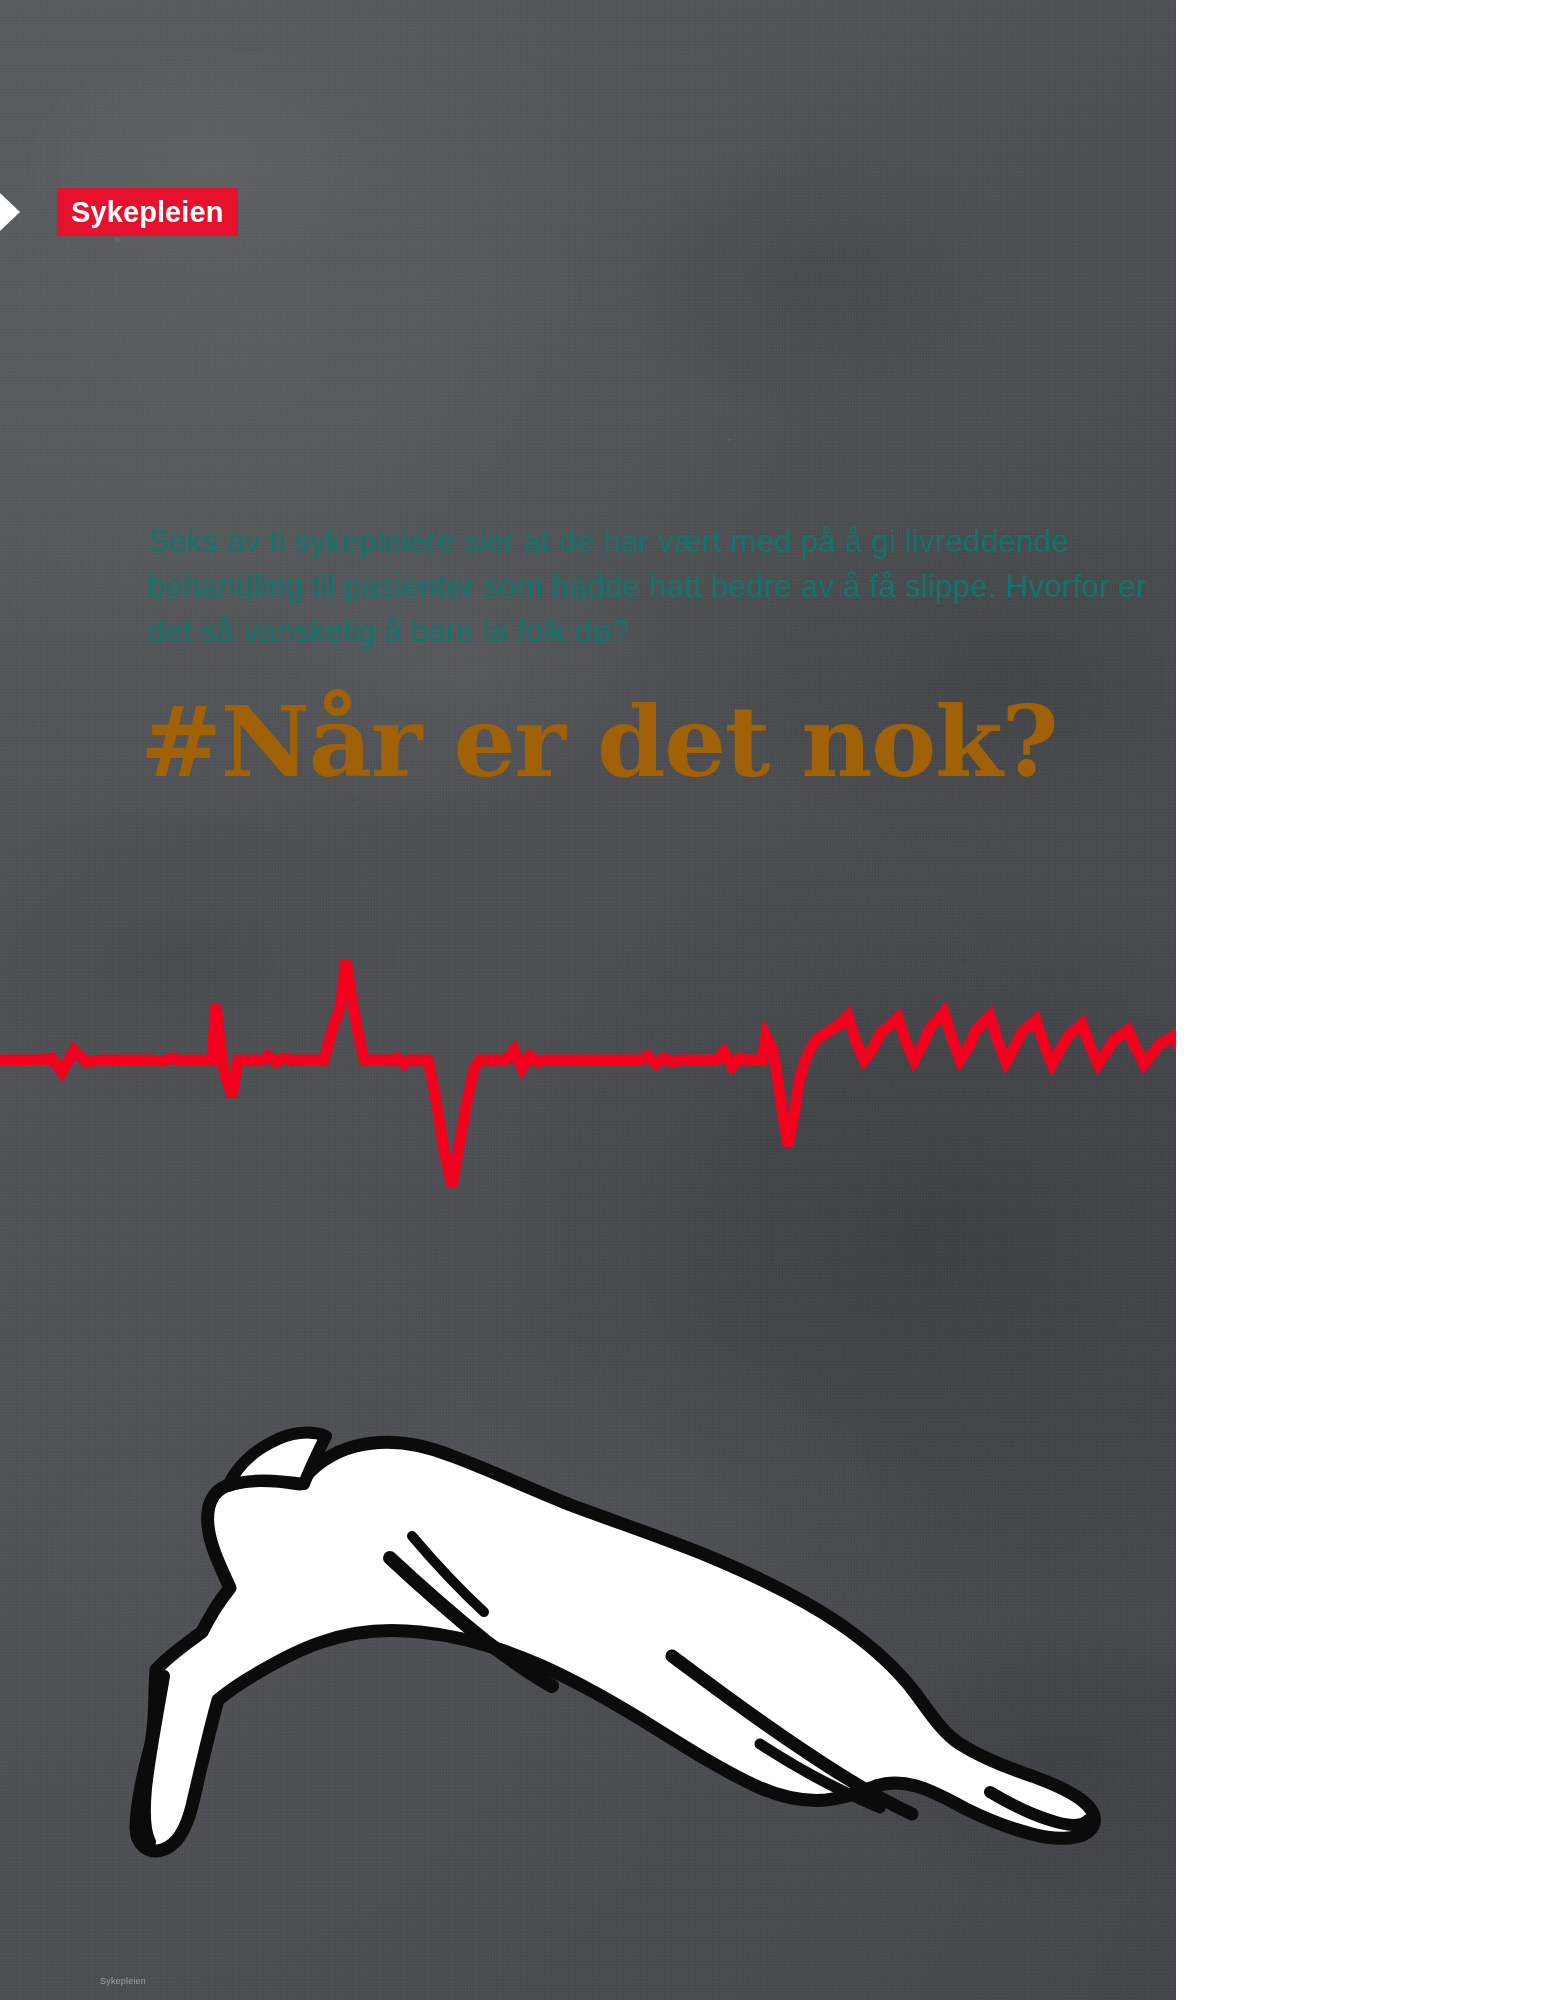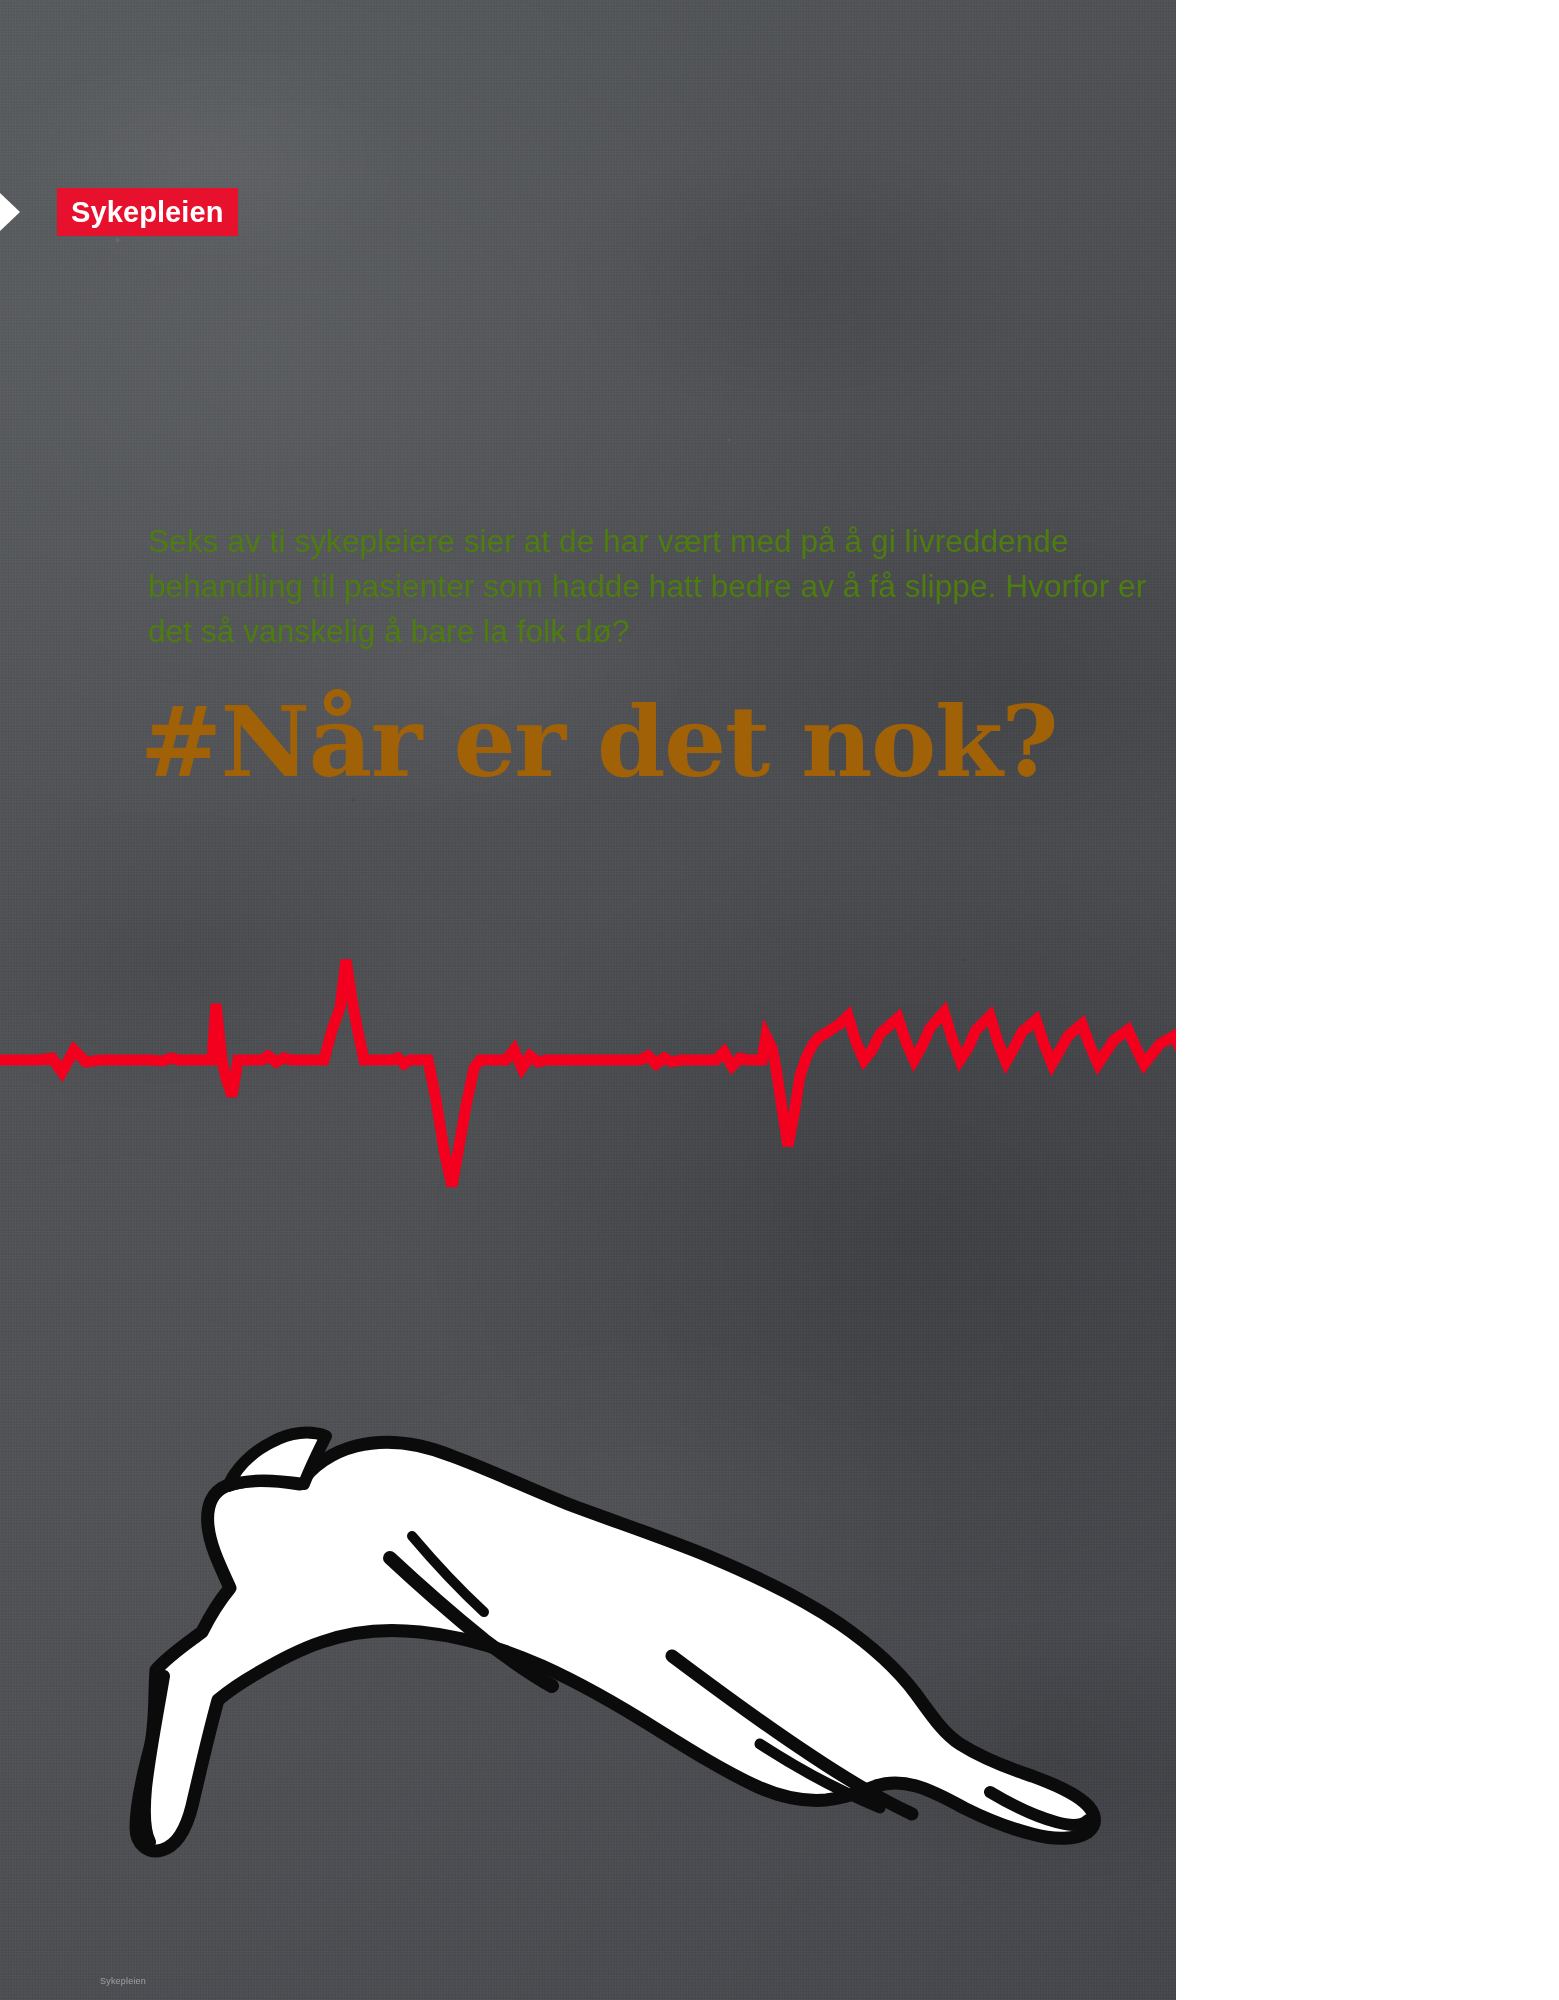--- a/index.html
+++ b/index.html
@@ -91,21 +91,21 @@
     width: 26px;
     height: 38px;
   }
 
   
   #deck {
     position: absolute;
     left: 148px;
     top: 519px;
     width: 1010px;
-    color: #4d7c0f;
+    color: #0f766e;
     font-size: 31.5px;
     line-height: 45px;
     font-family: "Liberation Sans", sans-serif;
     letter-spacing: 0.1px;
   }
 
   
   #headline {
     position: absolute;
     left: 140px;

